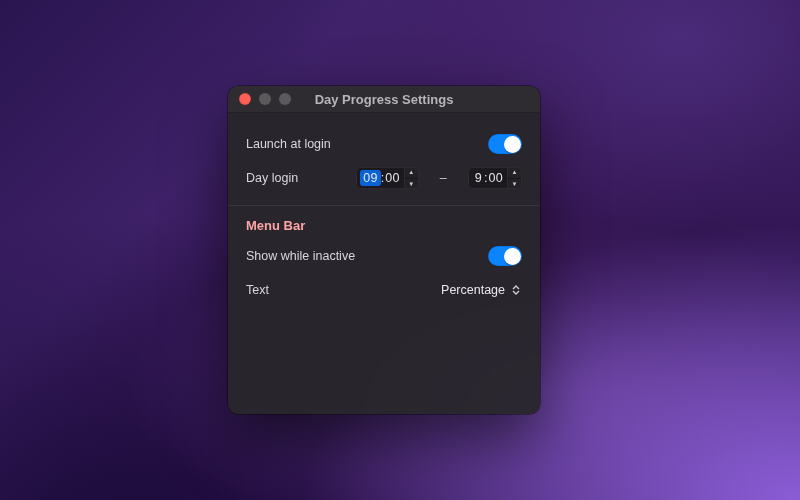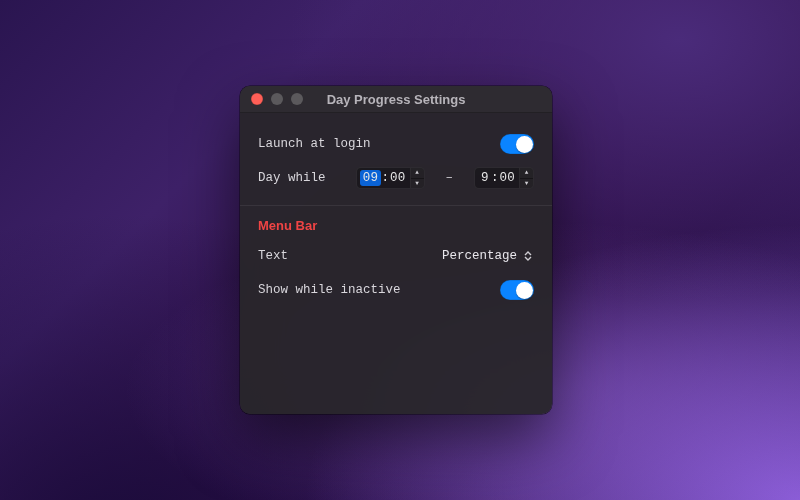--- a/index.html
+++ b/index.html
@@ -12,21 +12,21 @@
       radial-gradient(ellipse 600px 400px at 85% 8%, #4a2b7a 0%, rgba(74,43,122,0) 65%),
       linear-gradient(135deg, #2a1550 0%, #3e2168 28%, #34124d 52%, #2a0f46 72%, #331a5d 100%);
     position: relative; overflow: hidden;
   }
   .swoosh {
     position:absolute; inset:0; pointer-events:none;
     background:
       radial-gradient(ellipse 700px 280px at 68% 78%, rgba(160,110,230,0.35) 0%, rgba(160,110,230,0) 60%);
   }
   .window {
-    position: absolute; top: 86px; left: 240px;
+    position: absolute; top: 86px; left: 228px;
     width: 312px; height: 328px;
     background: rgba(40,38,42,0.95);
     border-radius: 10px;
     box-shadow: 0 24px 60px rgba(0,0,0,0.55), 0 0 0 0.5px rgba(0,0,0,0.7);
     backdrop-filter: blur(20px);
     color: #e6e6e6;
     font-size: 12.5px;
     overflow: hidden;
   }
   .titlebar {
@@ -41,25 +41,24 @@
   .tl.min   { background:#5b595c; }
   .tl.max   { background:#5b595c; }
   .title {
     position:absolute; left:0; right:0; text-align:center;
     font-weight:600; font-size:13px; color:#b7b4ba; pointer-events:none;
   }
   .content { padding: 14px 18px 16px; }
   .row {
     display:flex; align-items:center; justify-content:space-between;
     min-height: 34px;
-    font-family: Liberation Mono, monospace;
   }
   .label { color: #d9d7dc; }
   .sep { height:1px; background: rgba(255,255,255,0.07); margin: 10px -18px 8px; }
-  .section-title { font-weight:600; color:#ef4444; padding: 4px 0 6px; font-size:13px; }
+  .section-title { font-weight:600; color:#fca5a5; padding: 4px 0 6px; font-size:13px; }
 
   .toggle {
     width: 34px; height: 20px; border-radius: 20px;
     background: #0a84ff; position: relative; cursor: pointer;
     box-shadow: inset 0 0 0 0.5px rgba(0,0,0,0.2);
   }
   .toggle .knob {
     position:absolute; top:1.5px; right:1.5px;
     width:17px; height:17px; border-radius:50%;
     background:#fff; box-shadow: 0 1px 1px rgba(0,0,0,0.3);
@@ -116,21 +115,21 @@
   <div class="content">
 
     <div class="row">
       <span class="label">Launch at login</span>
       <div class="toggle">
         <div class="knob"></div>
       </div>
     </div>
 
     <div class="row">
-      <span class="label">Day while</span>
+      <span class="label">Day login</span>
       <div class="range">
         <div class="timebox">
           <span class="hh sel">09</span>
             <span>:</span>
             <span class="mm">00</span>
           <div class="stepper">
             <div>▲</div>
             <div>▼</div>
           </div>
         </div>
@@ -146,35 +145,35 @@
         </div>
       </div>
     </div>
 
     <div class="sep"></div>
 
     <div class="section-title">Menu Bar</div>
 
 
     <div class="row">
+      <span class="label">Show while inactive</span>
+      <div class="toggle">
+        <div class="knob"></div>
+      </div>
+    </div>
+
+    <div class="row">
       <span class="label">Text</span>
       <div class="select">
         <span>Percentage</span>
         <span class="chev">
           <svg viewBox="0 0 8 5">
               <path d="M1 4 L4 1 L7 4"></path>
             </svg>
           <svg viewBox="0 0 8 5">
               <path d="M1 1 L4 4 L7 1"></path>
             </svg>
         </span>
       </div>
     </div>
 
-    <div class="row">
-      <span class="label">Show while inactive</span>
-      <div class="toggle">
-        <div class="knob"></div>
-      </div>
-    </div>
-
   </div>
 </div>
 
 </body></html>

